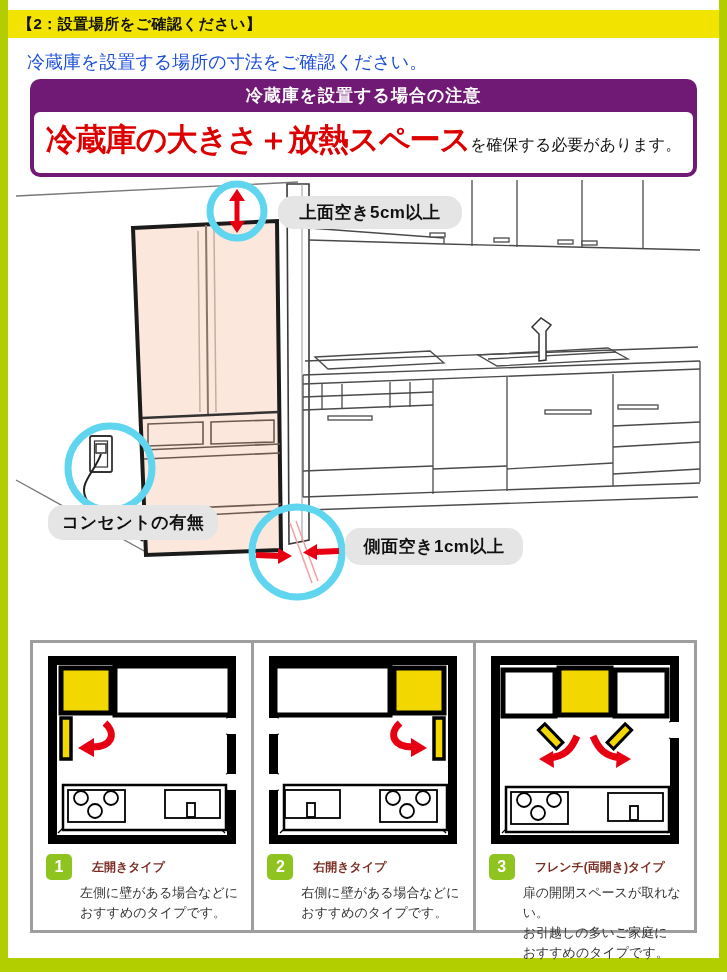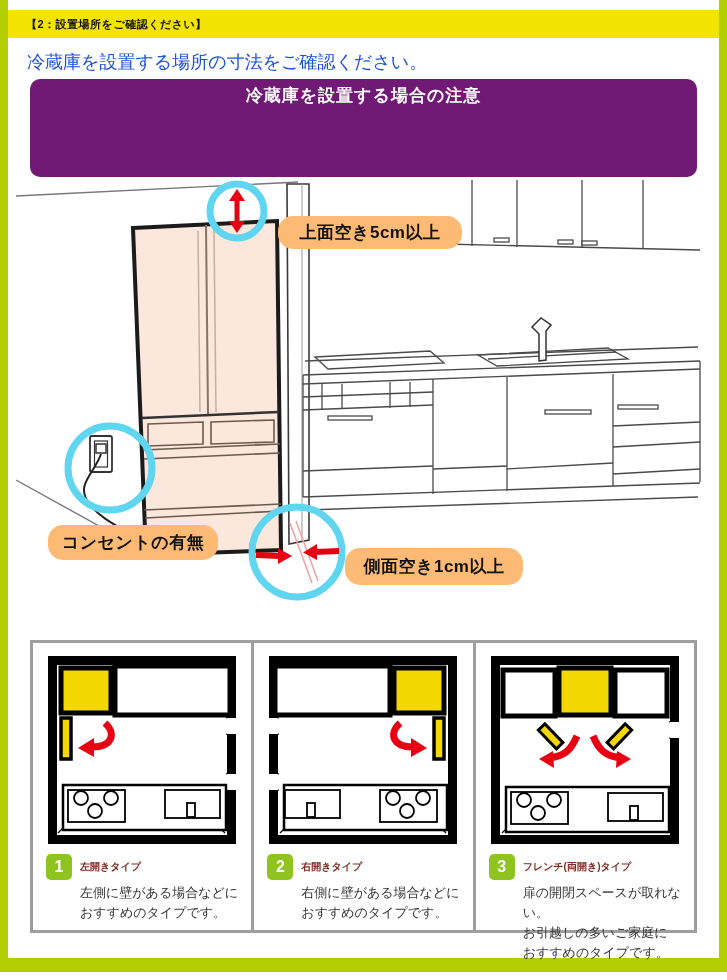--- a/index.html
+++ b/index.html
@@ -4,66 +4,67 @@
 <style>
   html,body{margin:0;padding:0;background:#fff;}
   .page{position:relative;width:727px;height:980px;background:#fff;overflow:hidden;
         font-family:"Liberation Sans","DejaVu Sans",sans-serif;}
   .frame{position:absolute;background:#b2ce00;}
   #frame-left{left:0;top:0;width:8px;height:972px;}
   #frame-right{left:719px;top:0;width:8px;height:972px;}
   #frame-bottom{left:0;top:958px;width:727px;height:14px;}
 
   .secbar{position:absolute;left:8px;width:711px;height:28px;background:#f3e300;color:#111;
-          font-weight:bold;font-size:11px;display:flex;align-items:center;padding-left:18px;
+          font-weight:bold;font-size:15px;display:flex;align-items:center;padding-left:10px;
           box-sizing:border-box;letter-spacing:.5px;}
   #bar2{top:10px;}
   #bar3{top:602px;}
   .intro{position:absolute;left:27px;top:50px;font-size:18px;color:#1d4ed8;}
 
   .notice{position:absolute;left:30px;top:79px;width:667px;height:98px;background:#701a75;border-radius:10px;}
   .notice-title{height:33px;display:flex;align-items:center;justify-content:center;color:#fff;
                 font-weight:bold;font-size:17px;letter-spacing:1px;}
   .notice-body{position:absolute;left:4px;right:4px;top:33px;bottom:4px;background:#fff;border-radius:6px;
                text-align:center;line-height:56px;white-space:nowrap;}
   .notice-body .hl{font-size:31px;font-weight:bold;color:#dd0000;letter-spacing:-1px;}
   .notice-body .sfx{font-size:16px;color:#111;}
 
   .illus{position:absolute;left:10px;top:178px;width:707px;height:424px;}
   .illus svg{position:absolute;left:0;top:0;}
-  .callout{position:absolute;background:#fdba74;border-radius:15px;color:#101010;font-weight:bold;
-           font-size:17px;display:flex;align-items:center;justify-content:center;letter-spacing:.5px;margin-top:20px;}
+  .callout{position:absolute;background:#e5e5e5;border-radius:15px;color:#101010;font-weight:bold;
+           font-size:17px;display:flex;align-items:center;justify-content:center;letter-spacing:.5px;}
   #callout-top{left:268px;top:18px;width:184px;height:33px;}
   #callout-outlet{left:38px;top:327px;width:170px;height:35px;}
   #callout-side{left:335px;top:350px;width:178px;height:37px;}
 
   .types{position:absolute;left:30px;top:640px;width:667px;height:293px;background:#fff;
          border:3px solid #9e9e9e;box-sizing:border-box;display:flex;}
   .type-panel{flex:1;position:relative;box-sizing:border-box;}
   .type-panel + .type-panel{border-left:3px solid #9e9e9e;}
   .floorplan{display:block;margin:13px auto 0;}
   .type-caption{display:flex;align-items:center;margin:10px 0 0 13px;}
   .badge{width:26px;height:26px;border-radius:5px;background:#8fc31f;color:#fff;font-weight:bold;
          font-size:16px;display:flex;align-items:center;justify-content:center;flex:0 0 auto;}
-  .type-title{margin-left:8px;font-size:10px;font-weight:bold;color:#7b2d21;white-space:nowrap;}
+  .type-title{margin-left:20px;font-size:12px;font-weight:bold;color:#7b2d21;white-space:nowrap;}
   .type-desc{margin:3px 6px 0 47px;font-size:13px;line-height:1.55;color:#333;white-space:pre-line;}
 </style>
 </head>
 <body>
 
 <div class="page">
   <div class="frame" id="frame-left"></div>
   <div class="frame" id="frame-right"></div>
   <div class="frame" id="frame-bottom"></div>
 
   <div class="secbar" id="bar2">【2：設置場所をご確認ください】</div>
   <div class="intro">冷蔵庫を設置する場所の寸法をご確認ください。</div>
 
   <div class="notice">
     <div class="notice-title">冷蔵庫を設置する場合の注意</div>
+    <div class="notice-body"><span class="hl">冷蔵庫の大きさ＋放熱スペース</span><span class="sfx">を確保する必要があります。</span></div>
   </div>
 
   <div class="illus">
     <svg width="707" height="424" viewBox="0 0 707 424">
 
       <g stroke="#777" stroke-width="1.4" fill="none">
         <path d="M6,18 L288,4"></path>
         <path d="M6,302 L136,374"></path>
       </g>
 

